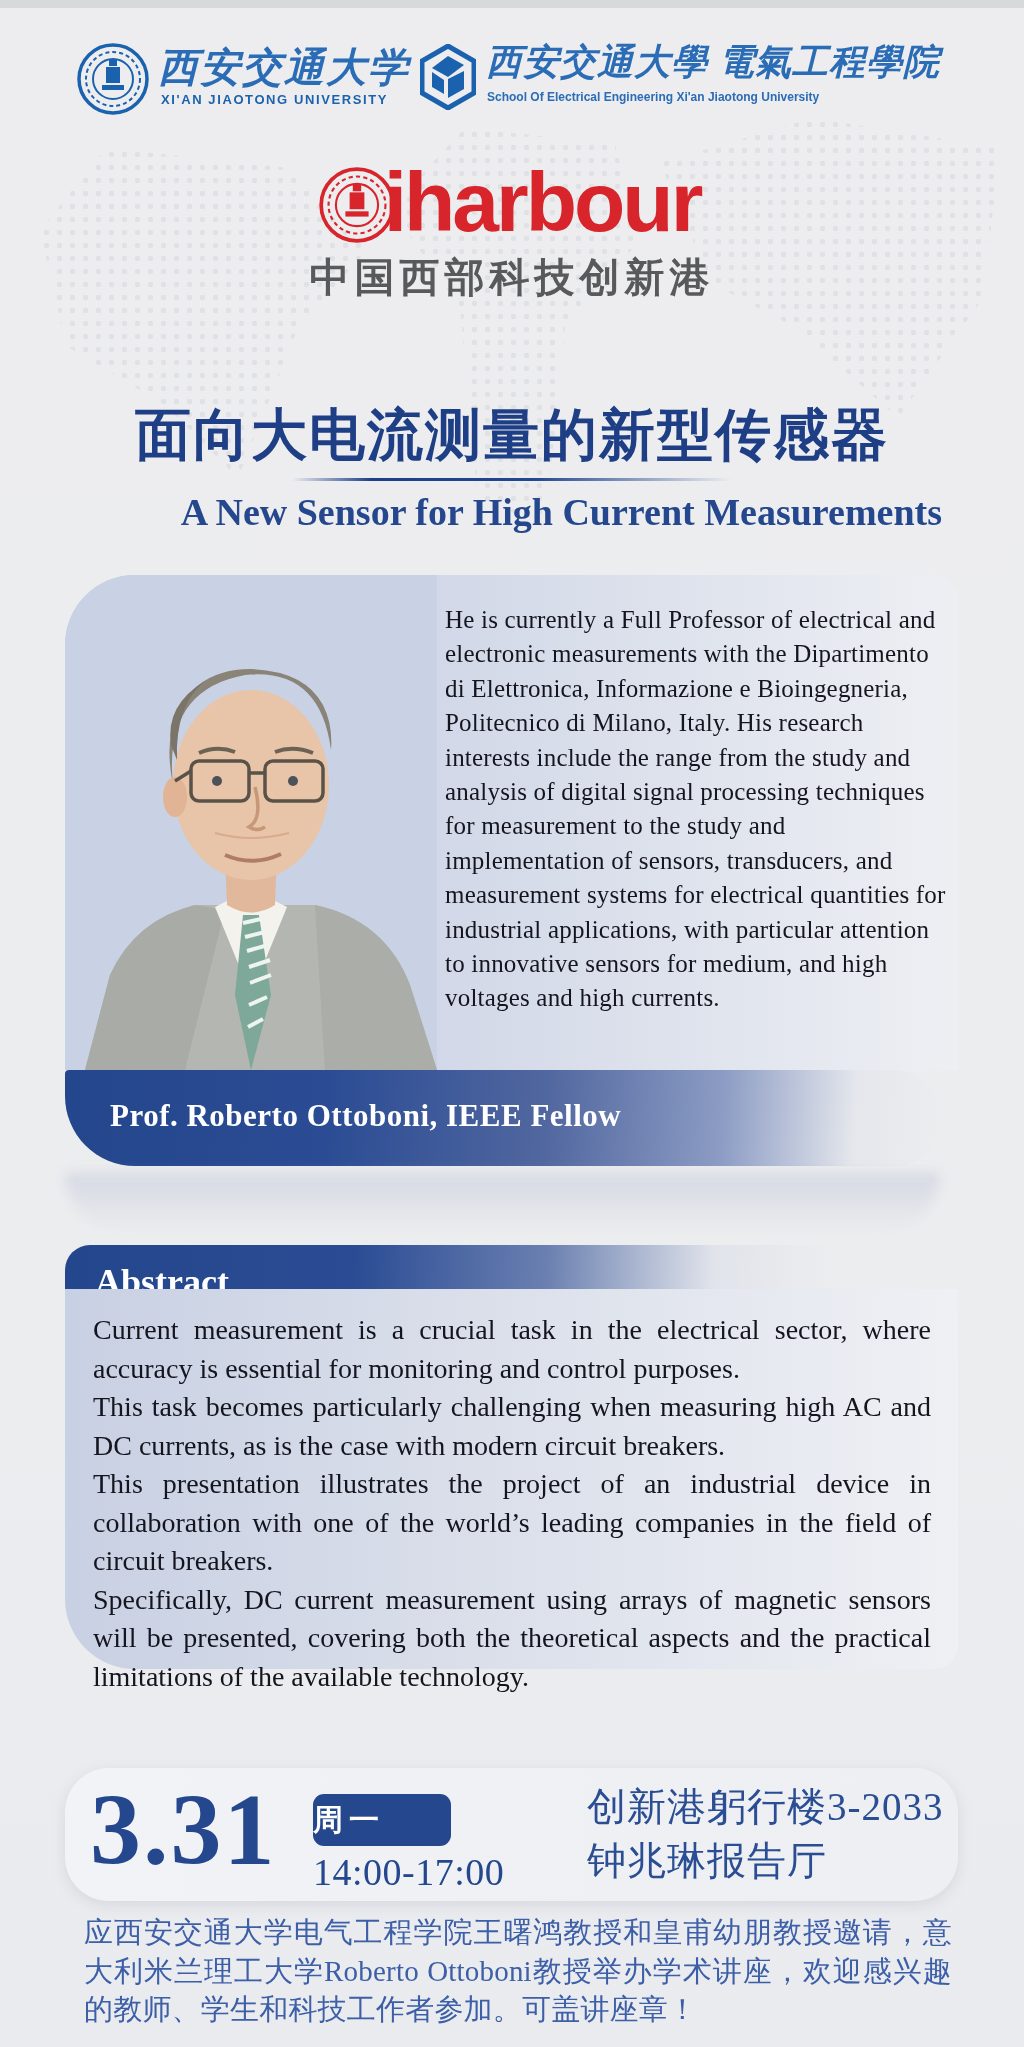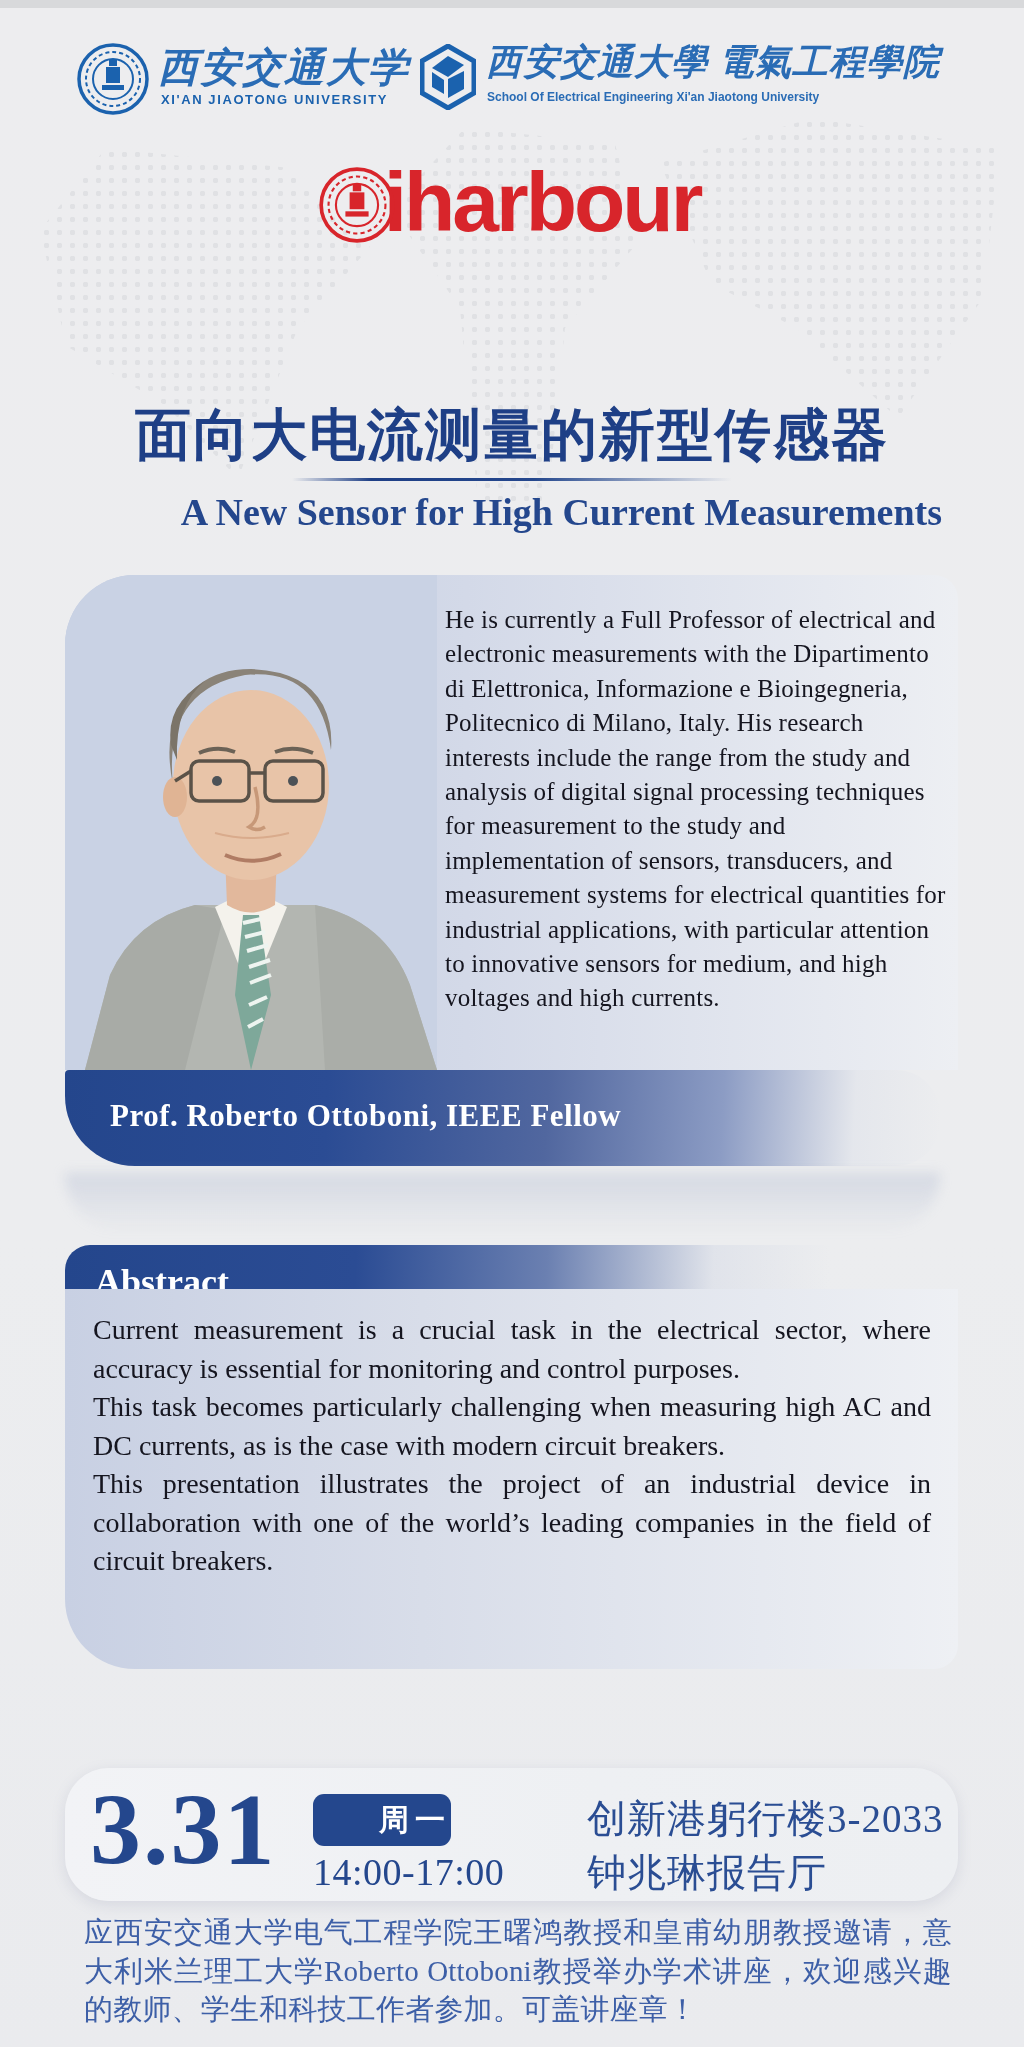--- a/index.html
+++ b/index.html
@@ -74,24 +74,24 @@
             color:#15151f;}
   .abs-text p{margin:0; text-align:justify;}
 
   
   .event-card{position:absolute; left:65px; top:1760px; width:893px; height:133px; border-radius:44px;
               background:linear-gradient(90deg,#f2f3f6 0%, #eef0f3 60%, #edeff2 100%);
               box-shadow:0 4px 14px rgba(120,130,160,.18);}
   .ev-date{position:absolute; left:25px; top:-8px; font-size:102px; font-weight:bold; color:#24478d;
            line-height:140px; letter-spacing:2px;}
   .ev-badge{position:absolute; left:248px; top:26px; width:138px; height:52px; background:#24478d;
-            border-radius:11px; text-align:right;}
+            border-radius:11px; text-align:left;}
   .ev-badge span{font-size:30px; font-weight:bold; color:#ffffff; line-height:52px; letter-spacing:6px;}
   .ev-time{position:absolute; left:248px; top:82px; font-size:38px; color:#24478d; letter-spacing:0.5px;}
-  .ev-venue{position:absolute; left:522px; top:24px; font-size:39px; color:#2a4d93; line-height:54px;
+  .ev-venue{position:absolute; left:522px; top:12px; font-size:39px; color:#2a4d93; line-height:54px;
             letter-spacing:1px; white-space:nowrap;}
 
   
   .footer{position:absolute; left:84px; top:1905px; width:868px; font-size:29px; line-height:38.5px;
           color:#3d5fa7; text-align:justify; letter-spacing:0.2px;}
 </style>
 </head>
 <body>
 
 <div class="poster">
@@ -127,20 +127,21 @@
   <div class="harbour">
     <svg class="seal-red" width="78" height="78" viewBox="0 0 74 74">
       <circle cx="37" cy="37" r="34" fill="none" stroke="#d8252b" stroke-width="3.5"></circle>
       <circle cx="37" cy="37" r="27" fill="none" stroke="#d8252b" stroke-width="2" stroke-dasharray="4 3"></circle>
       <circle cx="37" cy="37" r="20" fill="none" stroke="#d8252b" stroke-width="2"></circle>
       <rect x="30" y="25" width="14" height="16" fill="#d8252b"></rect>
       <rect x="26" y="43" width="22" height="5" fill="#d8252b"></rect>
       <rect x="33" y="18" width="8" height="6" fill="#d8252b"></rect>
     </svg>
     <div class="h-word">iharbour</div>
+    <div class="h-cn">中国西部科技创新港</div>
   </div>
 
   <div class="title-cn">面向大电流测量的新型传感器</div>
   <div class="title-rule"></div>
   <div class="title-en">A New Sensor for High Current Measurements</div>
 
   <div class="bio-card">
     <div class="photo">
       <svg width="372" height="495" viewBox="0 0 372 495">
         <rect width="372" height="495" fill="#c9d2e4"></rect>
@@ -185,20 +186,21 @@
   <div class="banner-glow"></div>
 
   <div class="abs-ribbon">
     <span>Abstract</span>
   </div>
   <div class="abs-card">
     <div class="abs-text">
       <p>Current measurement is a crucial task in the electrical sector, where accuracy is essential for monitoring and control purposes.</p>
       <p>This task becomes particularly challenging when measuring high AC and DC currents, as is the case with modern circuit breakers.</p>
       <p>This presentation illustrates the project of an industrial device in collaboration with one of the world’s leading companies in the field of circuit breakers.</p>
+      <p>Specifically, DC current measurement using arrays of magnetic sensors will be presented, covering both the theoretical aspects and the practical limitations of the available technology.</p>
     </div>
   </div>
 
   <div class="event-card">
     <div class="ev-date">3.31</div>
     <div class="ev-badge">
       <span>周一</span>
     </div>
     <div class="ev-time">14:00-17:00</div>
     <div class="ev-venue">

